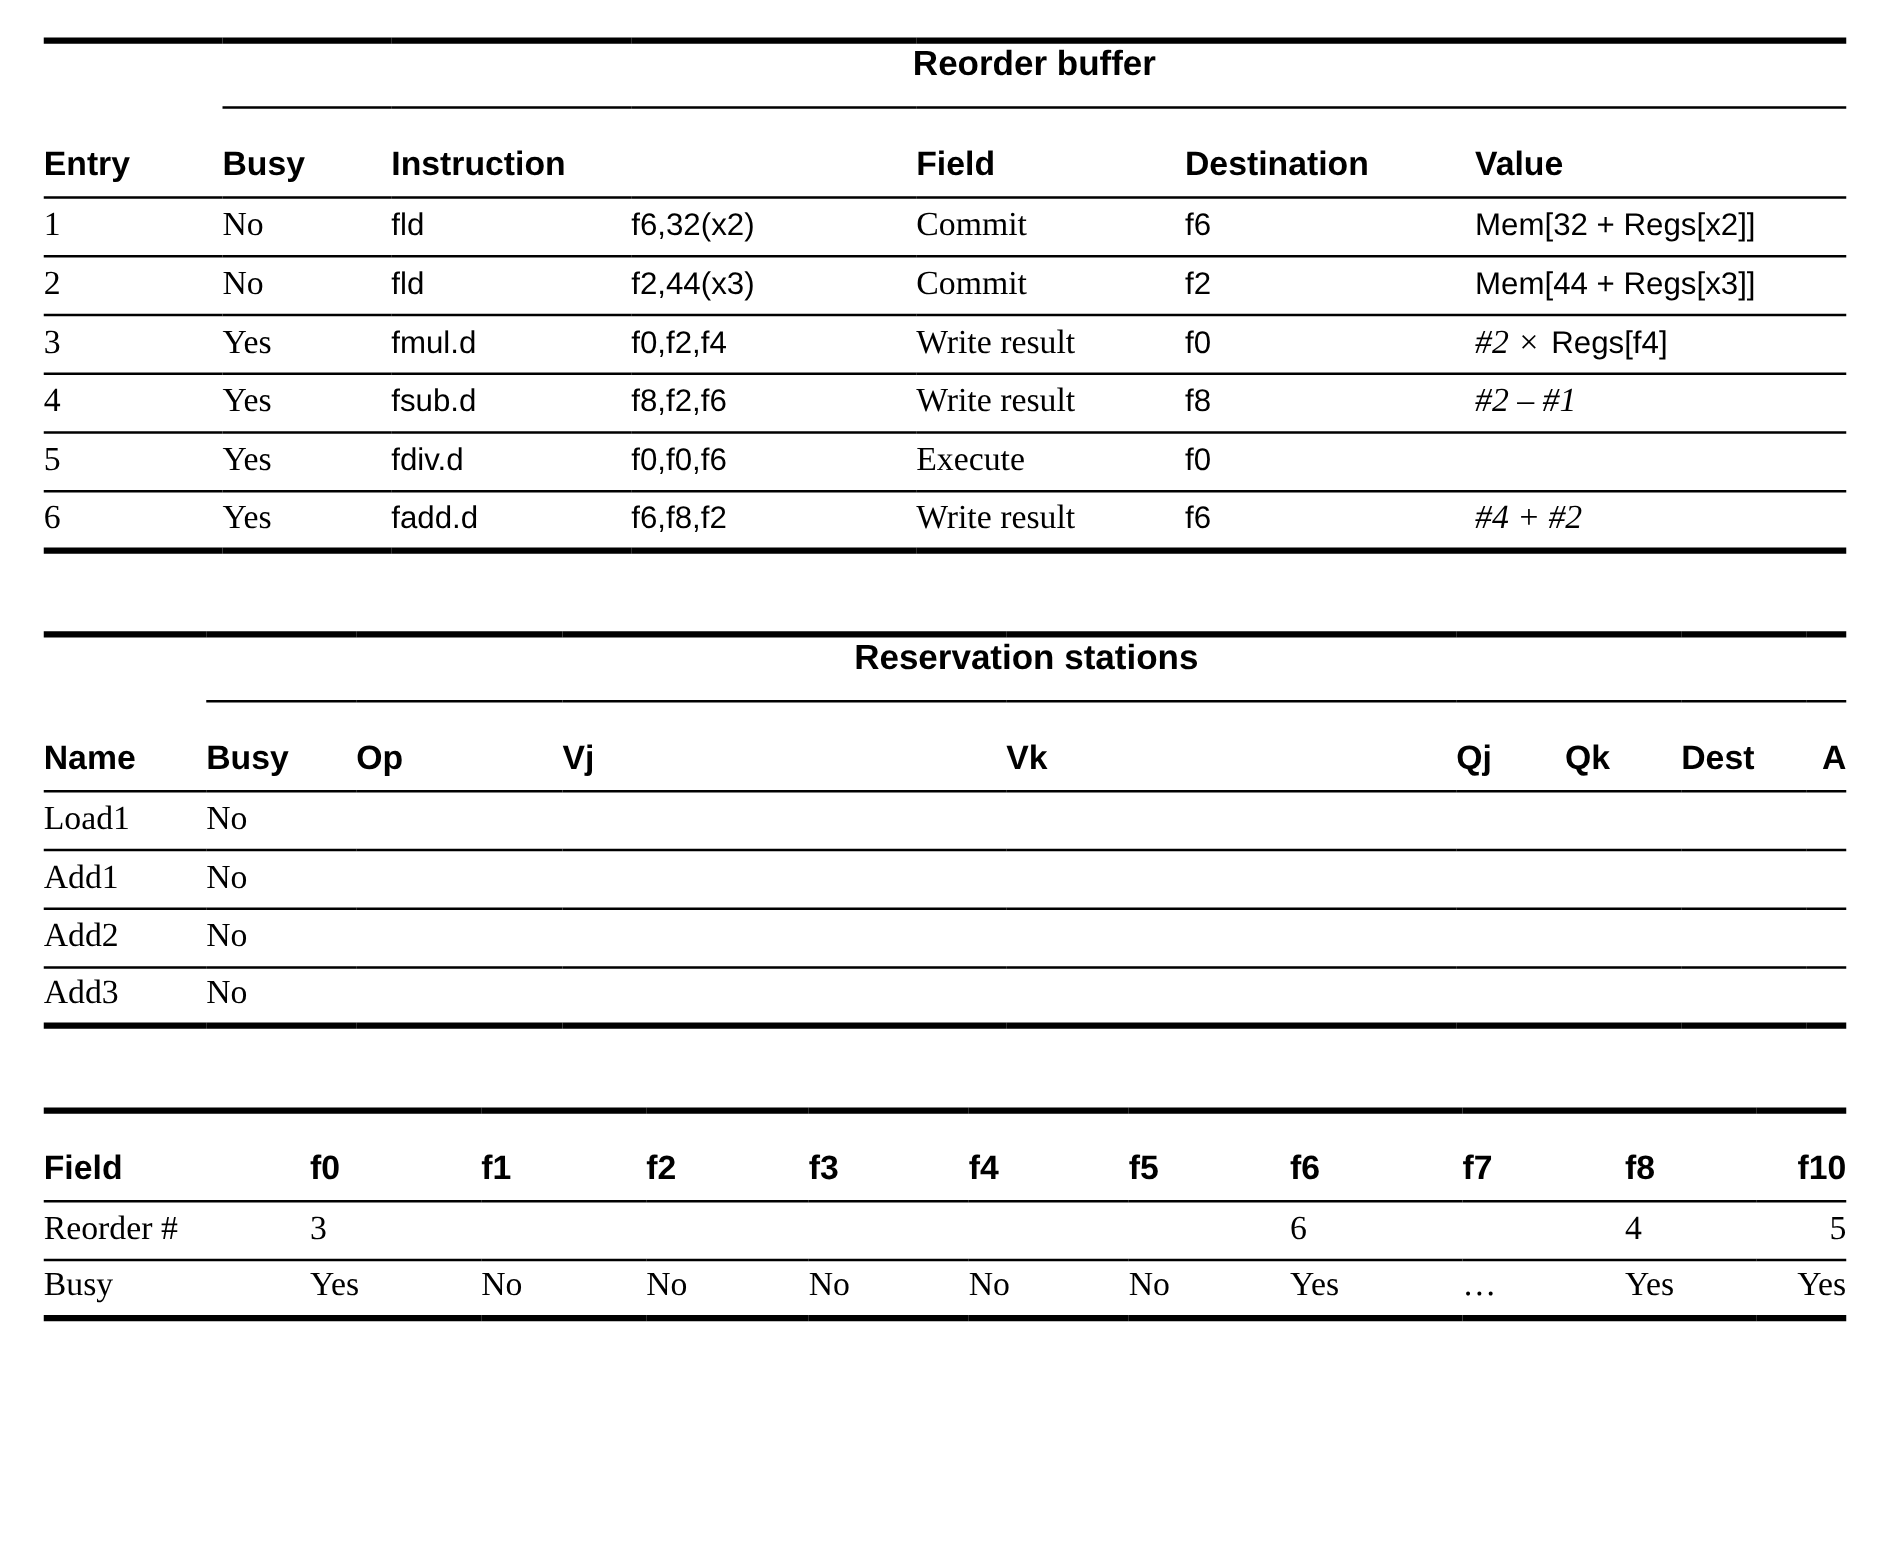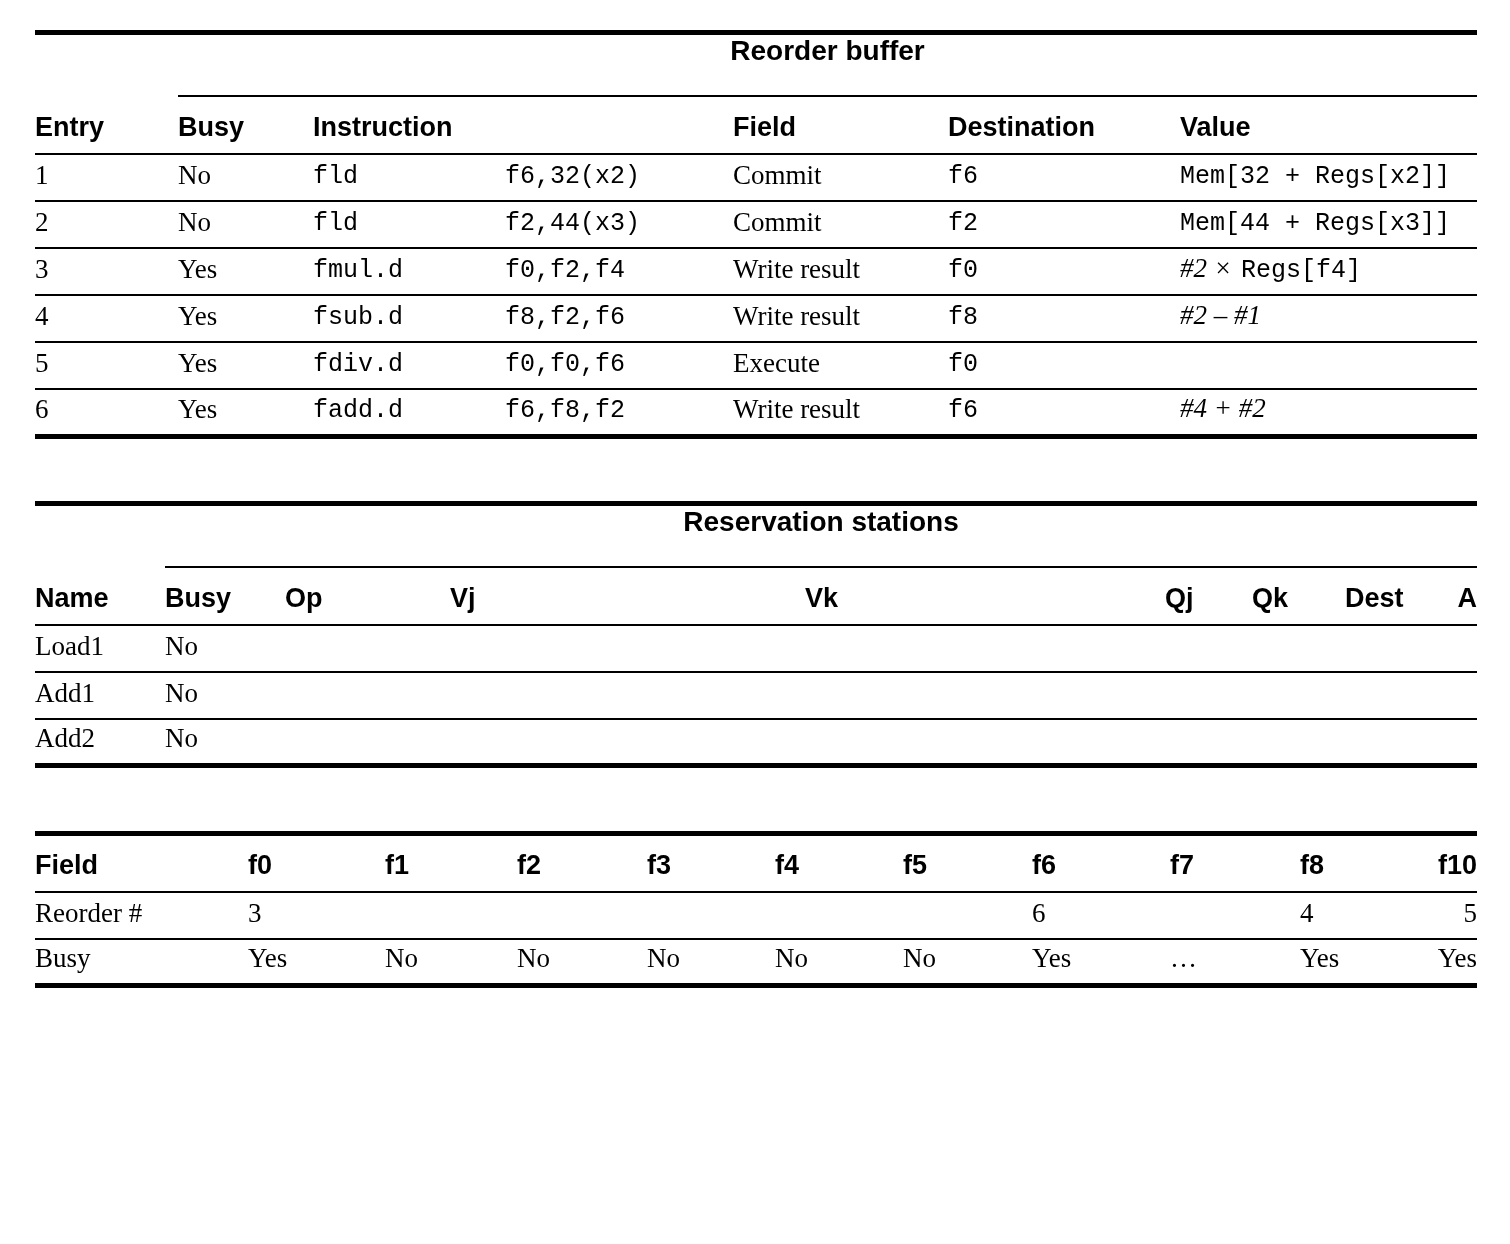--- a/index.html
+++ b/index.html
@@ -21,36 +21,36 @@
   .spacer { height: 62px; }
 
   td { padding: 0 0 9px 0; vertical-align: bottom; white-space: nowrap; overflow: visible; }
 
   tr.title-row { height: 52px; }
   tr.title-row td { border-bottom: none; }
   tr.title-row td.span-title {
     border-bottom: 2px solid #000;
     text-align: center;
     font: 700 28px "Liberation Sans", sans-serif;
-    padding-bottom: 28px;
-  }
-
-  tr.hdr { height: 58px; }
+    padding-bottom: 18px;
+  }
+
+  tr.hdr { height: 72px; }
   tr.hdr td {
     border-bottom: 2px solid #000;
     font: 700 27px "Liberation Sans", sans-serif;
     padding-bottom: 10px;
   }
 
   tr.row { height: 47px; }
   tr.row td { border-bottom: 2px solid #000; }
   tr.row:last-child td { border-bottom: none; }
 
   .serif { font-family: "Liberation Serif", serif; font-size: 27px; }
-  .mono  { font-family: Liberation Mono, monospace; font-size: 25px; }
+  .mono  { font-family: Liberation Sans, sans-serif; font-size: 25px; }
   .ref   { font-family: "Liberation Serif", serif; font-size: 27px; font-style: italic; }
   span.ref:not(:empty) { padding-right: 9px; }
   .right { text-align: right; }
 </style>
 </head>
 <body>
 
 <div class="page">
 
   <table class="fig">
@@ -180,20 +180,31 @@
       <td class="mono"></td>
       <td class="mono"></td>
       <td class="mono"></td>
       <td class="ref"></td>
       <td class="ref"></td>
       <td class="ref"></td>
       <td class="serif right"></td>
     </tr>
     <tr class="row">
       <td class="serif">Add2</td>
+      <td class="serif">No</td>
+      <td class="mono"></td>
+      <td class="mono"></td>
+      <td class="mono"></td>
+      <td class="ref"></td>
+      <td class="ref"></td>
+      <td class="ref"></td>
+      <td class="serif right"></td>
+    </tr>
+    <tr class="row">
+      <td class="serif">Add3</td>
       <td class="serif">No</td>
       <td class="mono"></td>
       <td class="mono"></td>
       <td class="mono"></td>
       <td class="ref"></td>
       <td class="ref"></td>
       <td class="ref"></td>
       <td class="serif right"></td>
     </tr>
   </tbody>

